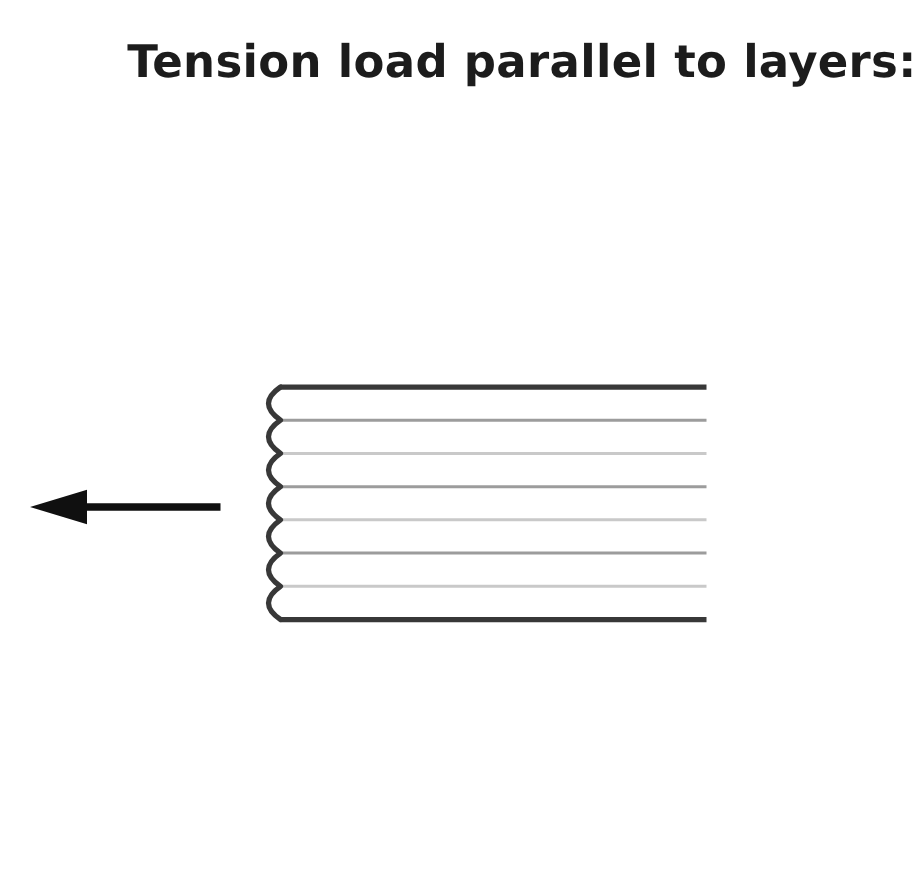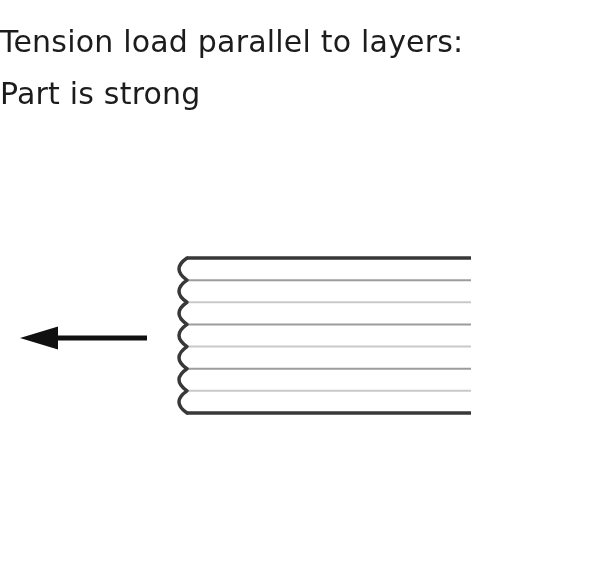--- a/index.html
+++ b/index.html
@@ -12,24 +12,24 @@
     width: 611px;
     height: 582px;
     background: #ffffff;
     overflow: hidden;
     font-family: "DejaVu Sans", "Liberation Sans", sans-serif;
   }
   .title {
     margin: 0;
     padding-top: 16px;
     width: 100%;
-    text-align: left;
+    text-align: right;
     font-size: 30px;
     line-height: 52px;
-    font-weight: normal;
+    font-weight: bold;
     color: #1c1c1c;
     letter-spacing: 0.2px;
   }
   .title .line {
     display: block;
     white-space: nowrap;
   }
   .diagram {
     position: absolute;
     inset: 0;
@@ -40,21 +40,20 @@
     top: 0;
   }
 </style>
 </head>
 <body>
 
 <div class="canvas">
 
   <h1 class="title">
     <span class="line">Tension load parallel to layers:</span>
-    <span class="line">Part is strong</span>
   </h1>
 
   <div class="diagram">
     <svg width="611" height="582" viewBox="0 0 611 582" xmlns="http://www.w3.org/2000/svg">
         <g>
           <line x1="186" y1="280.14285714285717" x2="471" y2="280.14285714285717" stroke="#9c9c9c" stroke-width="2"></line>
           <line x1="186" y1="302.2857142857143" x2="471" y2="302.2857142857143" stroke="#c9c9c9" stroke-width="2"></line>
           <line x1="186" y1="324.42857142857144" x2="471" y2="324.42857142857144" stroke="#9c9c9c" stroke-width="2"></line>
           <line x1="186" y1="346.57142857142856" x2="471" y2="346.57142857142856" stroke="#c9c9c9" stroke-width="2"></line>
           <line x1="186" y1="368.7142857142857" x2="471" y2="368.7142857142857" stroke="#9c9c9c" stroke-width="2"></line>

